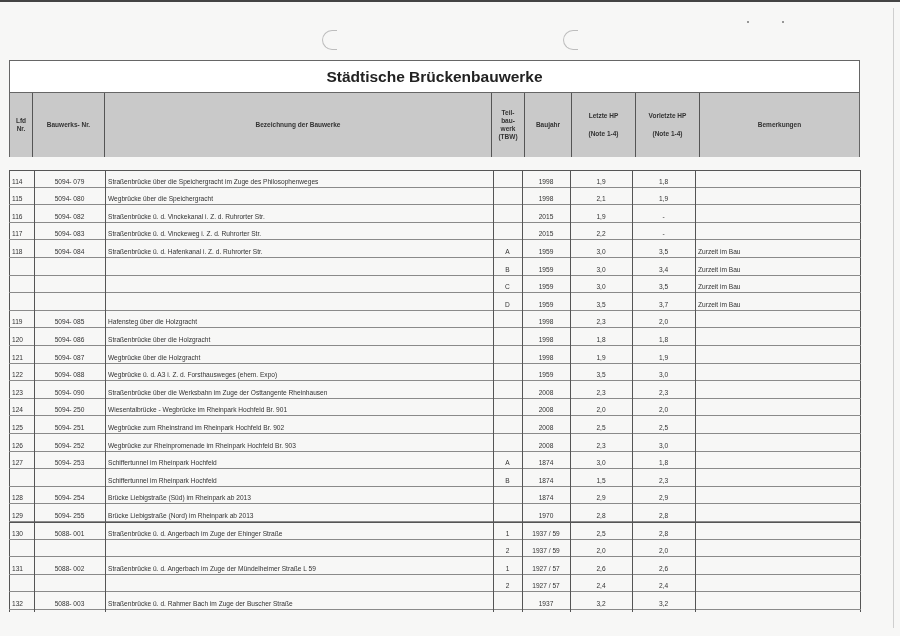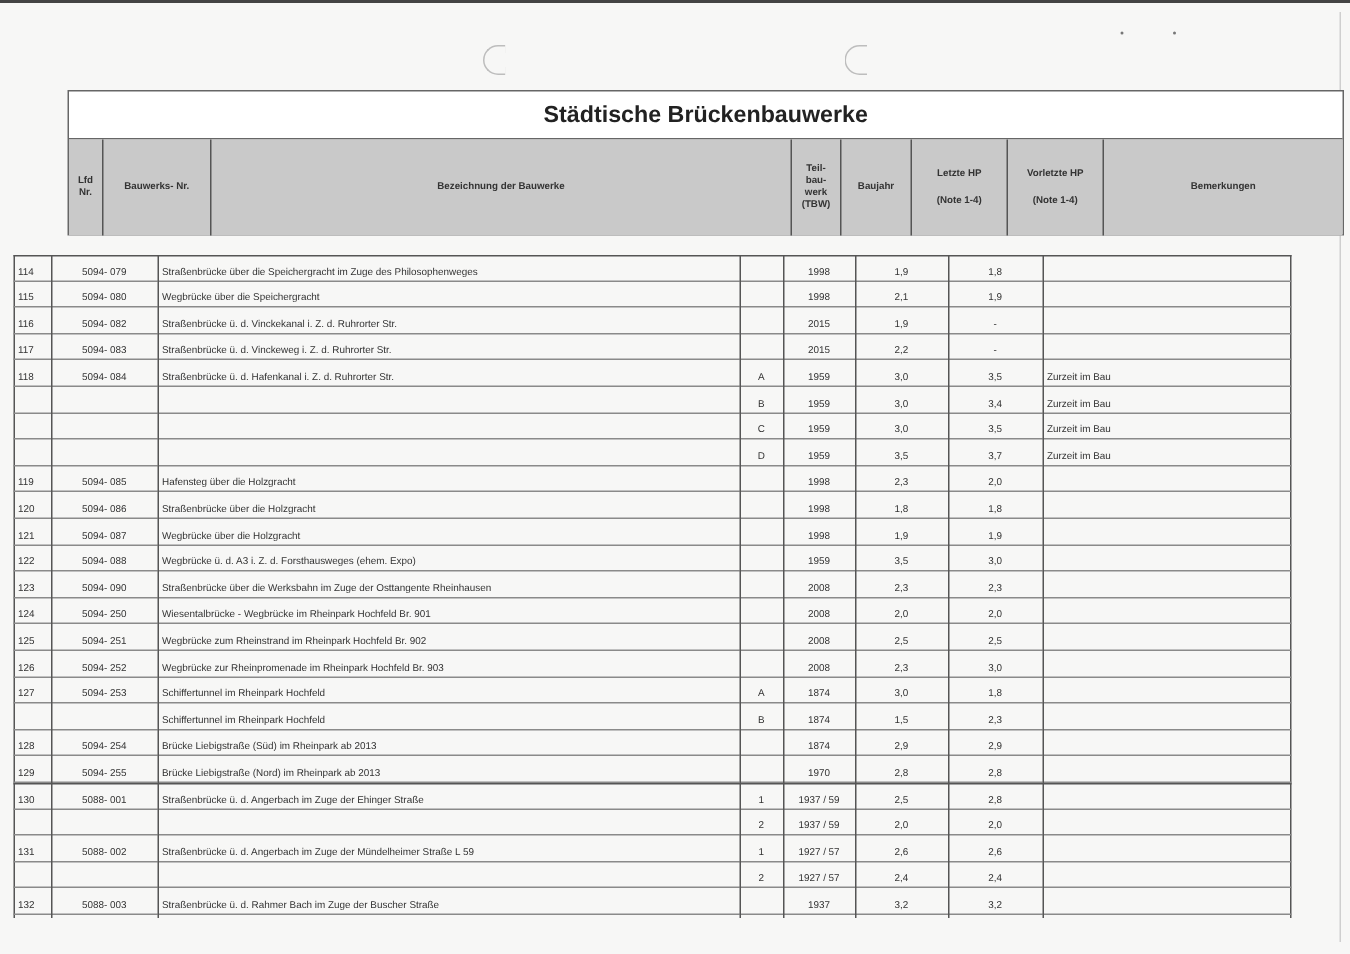--- a/index.html
+++ b/index.html
@@ -10,21 +10,21 @@
       color: #2a2a2a;
       position: relative;
     }
     .topbar { position: absolute; left: 0; top: 0; width: 900px; height: 2px; background: #444; }
     .rightedge { position: absolute; left: 893px; top: 8px; width: 1px; height: 620px; background: #cfcfcf; }
     .punch { position: absolute; top: 30px; width: 14px; height: 18px; border: 1px solid #bdbdbd; border-right: none; border-radius: 10px 0 0 10px; }
     .dot { position: absolute; width: 2px; height: 2px; background: #777; border-radius: 1px; }
 
     .header-box {
       position: absolute; left: 9px; top: 60px; width: 851px; height: 97px;
-      border: 1px solid #666; background: #fff; box-sizing: border-box; margin-left: 36px;
+      border: 1px solid #666; background: #fff; box-sizing: border-box;
     }
     .title {
       height: 31px; line-height: 31px; text-align: center;
       font-weight: bold; font-size: 15.5px; color: #222;
       border-bottom: 1px solid #666;
     }
     .hdr-row { display: flex; height: 64px; background: #c9c9c9; }
     .hdr-cell {
       border-right: 1px solid #555; display: flex; align-items: center; justify-content: center;
       text-align: center; font-weight: bold; font-size: 6.5px; color: #333; box-sizing: border-box;

